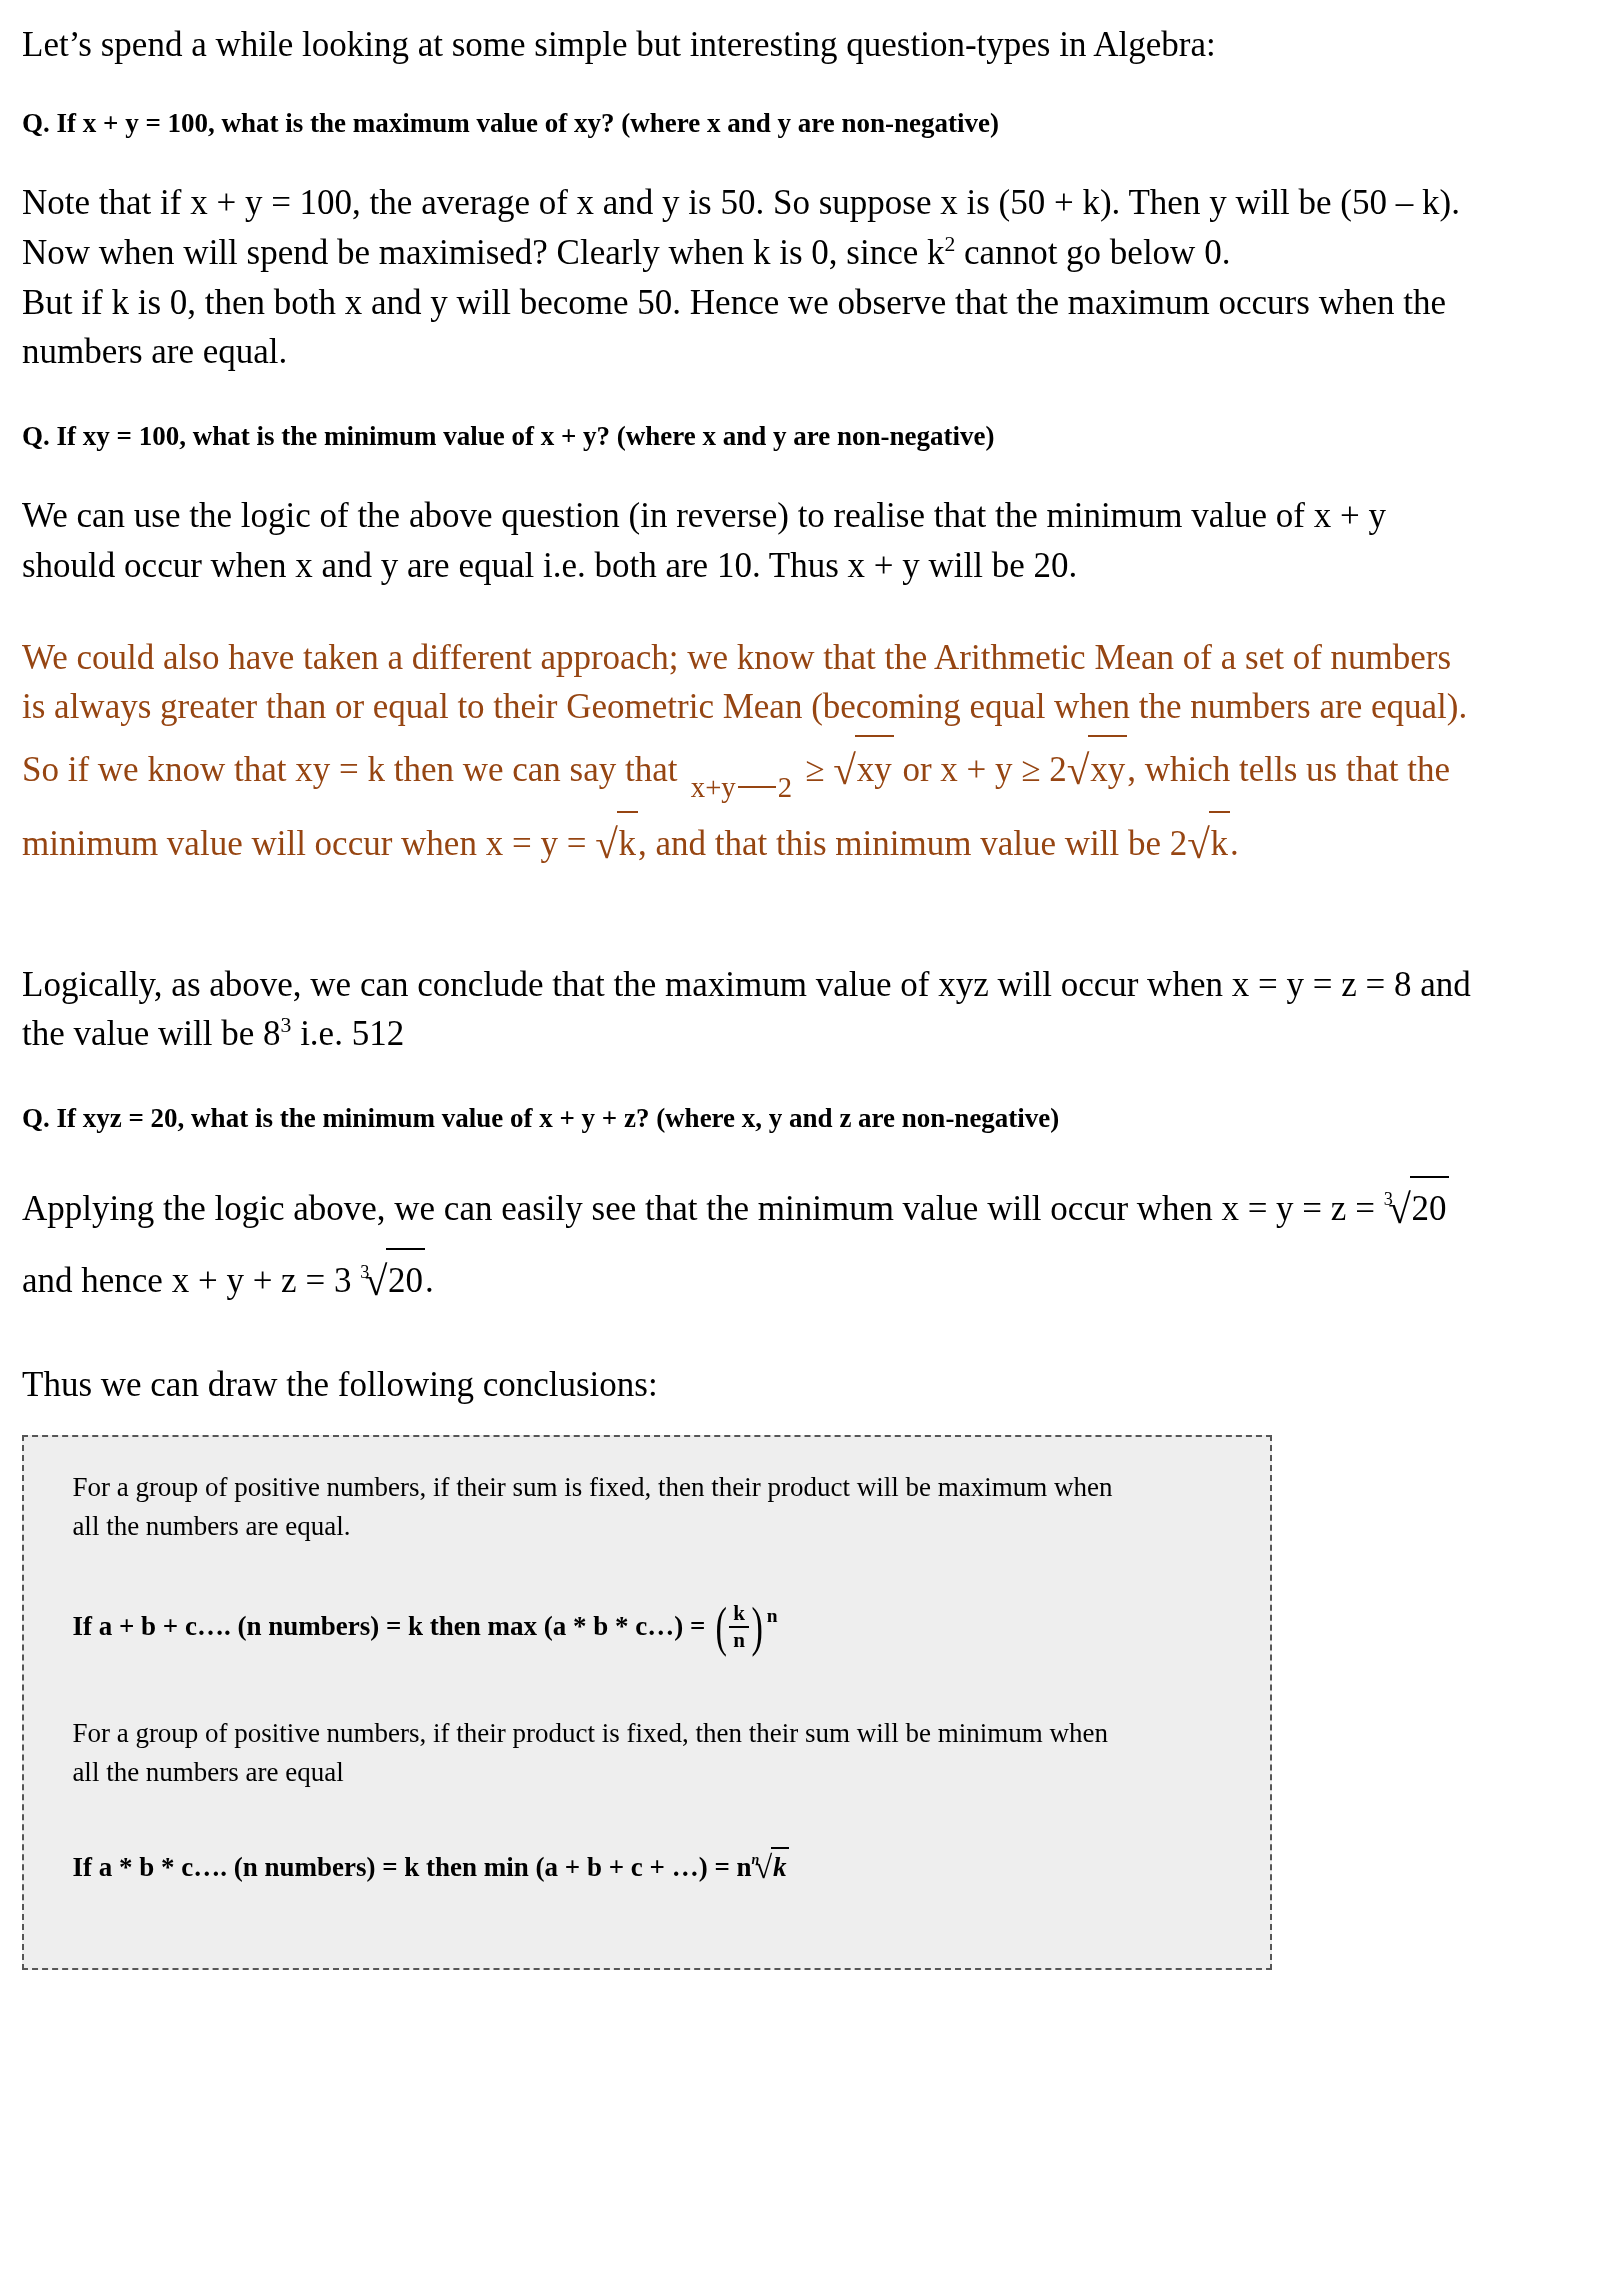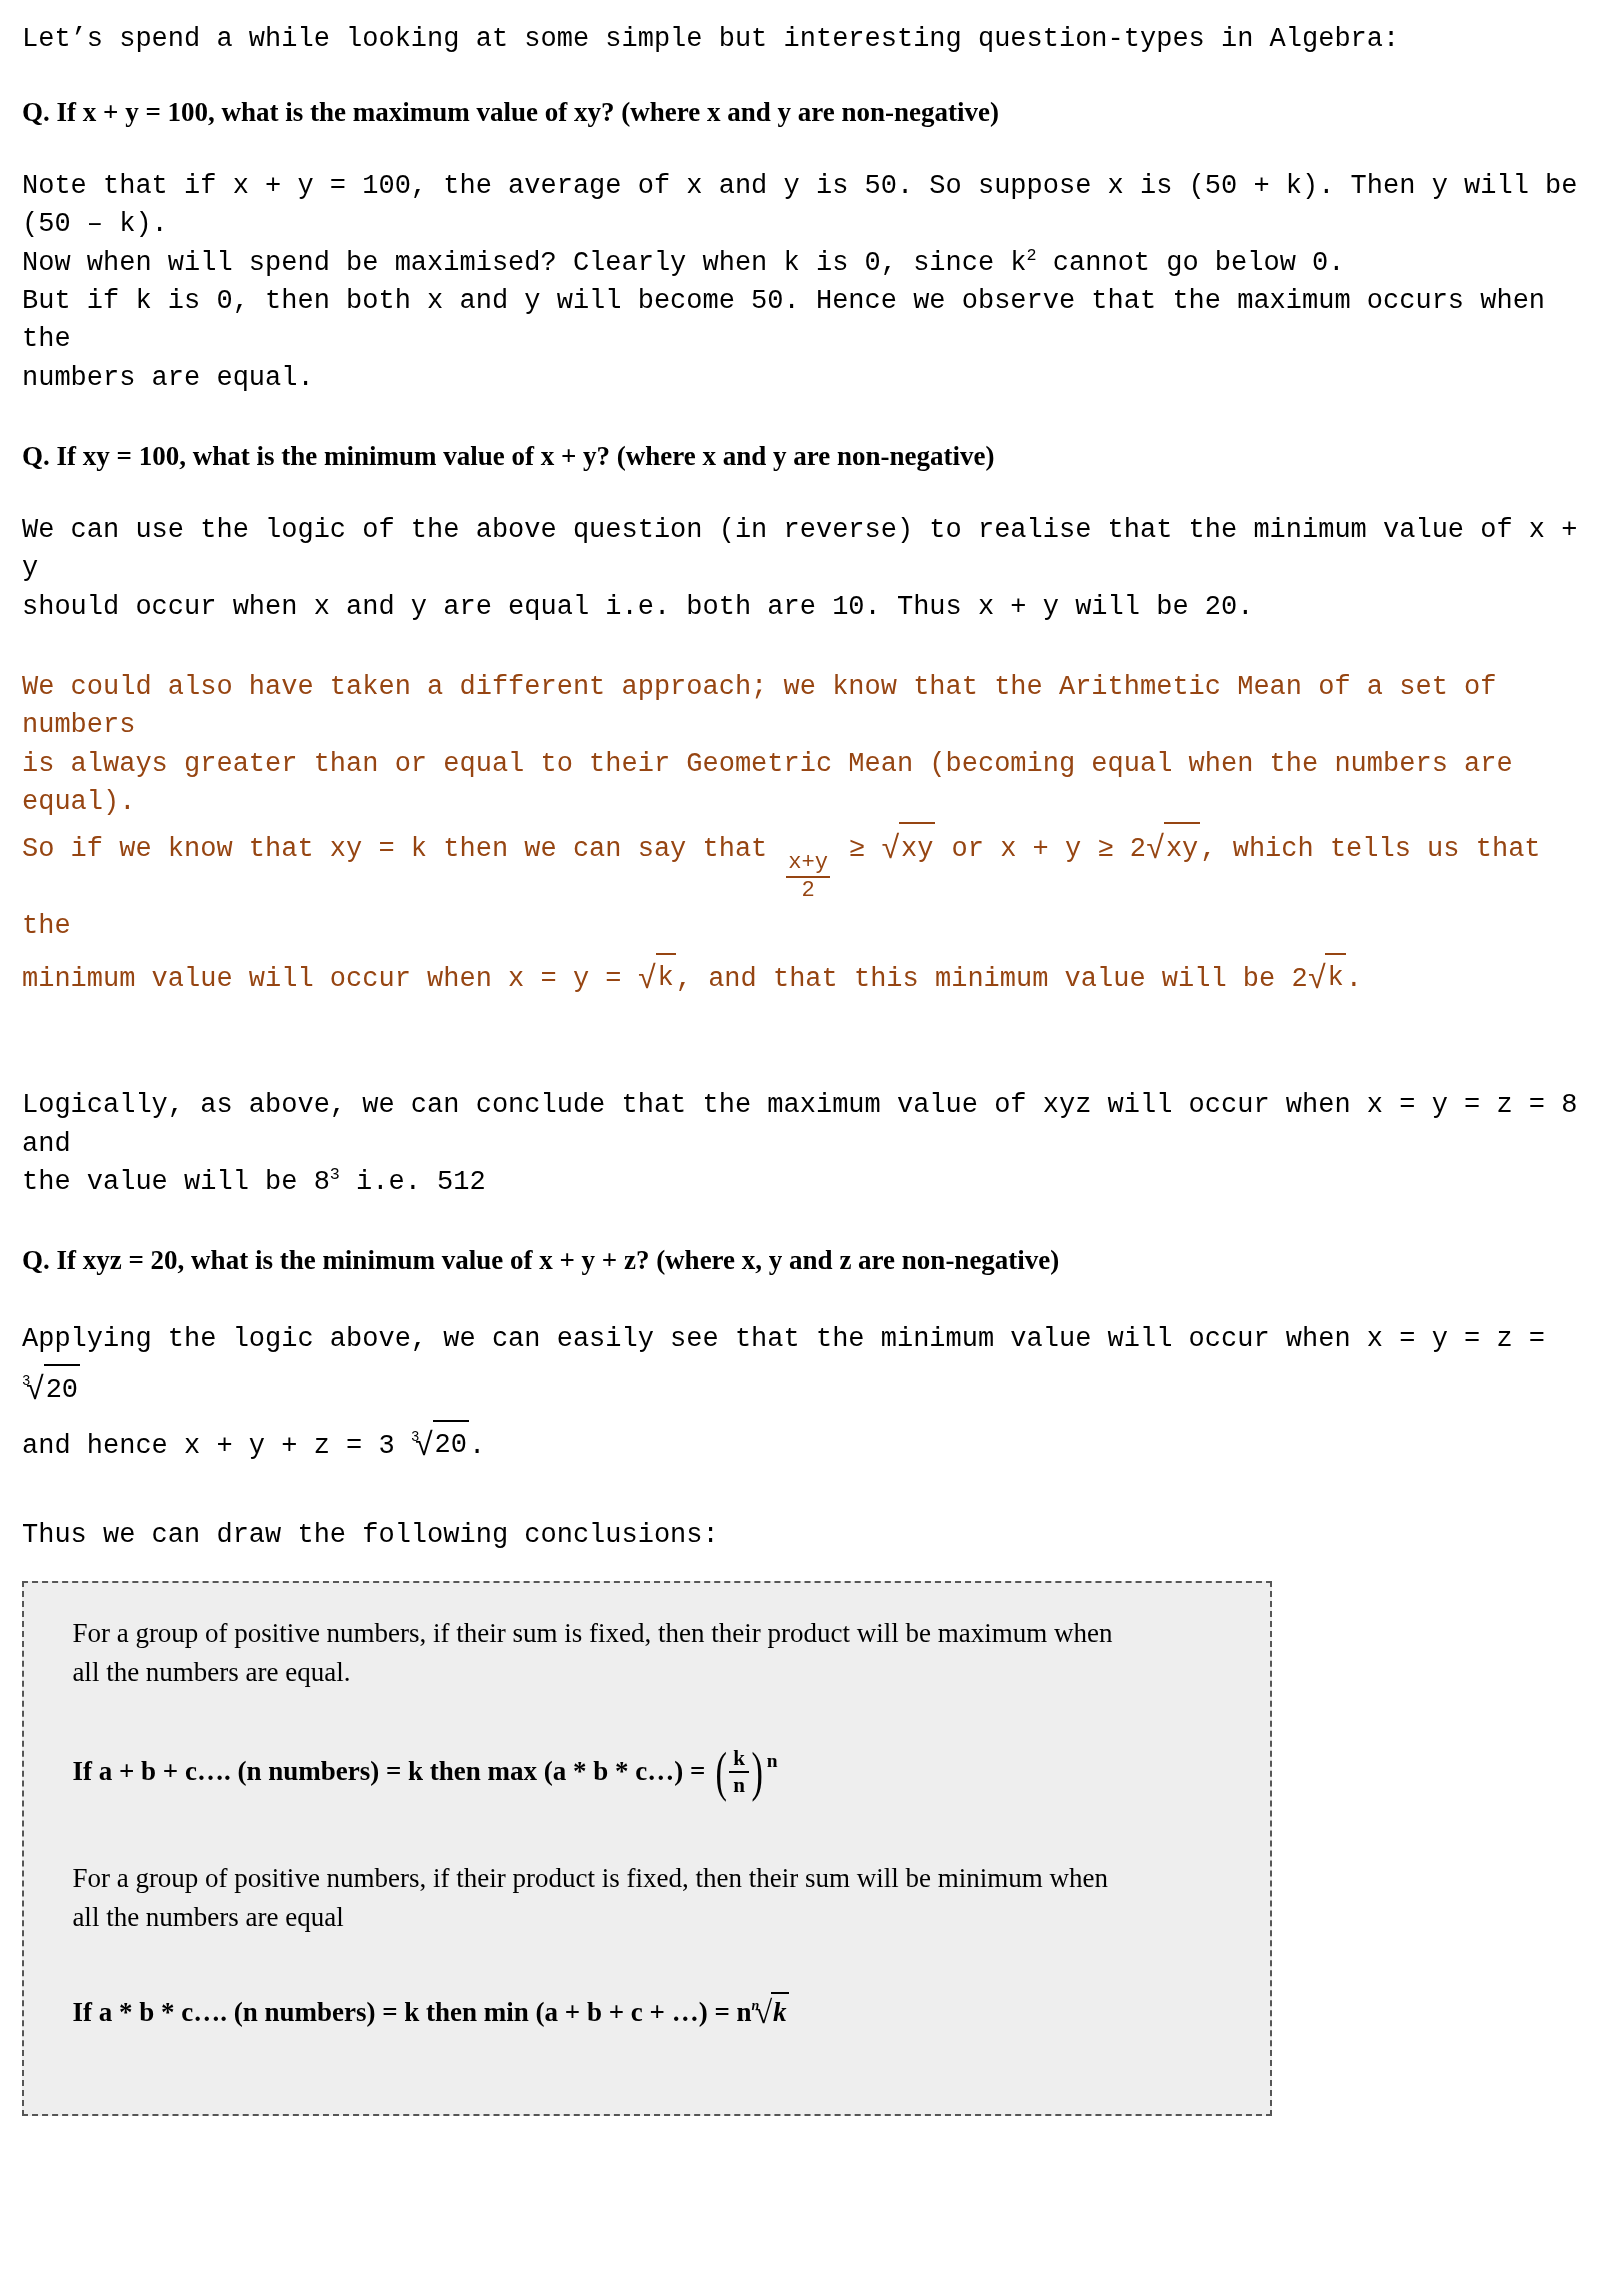--- a/index.html
+++ b/index.html
@@ -17,44 +17,43 @@
   .page {
     width: 1623px;
     height: 2295px;
     padding: 19.6px 25px 0 22px;
     position: relative;
   }
   p { margin: 0; }
 
   
   .para {
-    font-size: 27px;
+    font-size: 35px;
     line-height: 1.42;
     margin: 0 0 0 0;
-    font-family: Liberation Mono, monospace;
   }
   .gap-md { height: 37px; }
   .gap-lg { height: 42px; }
 
   .qhead {
     font-weight: bold;
     font-size: 27px;
     line-height: 1.3;
   }
   .brown { color: #964512; }
 
   
   sup.exp {
     font-size: 0.62em;
     vertical-align: super;
     line-height: 0;
   }
   .frac {
     display: inline-flex;
-    flex-direction: column;
+    flex-direction: row;
     align-items: center;
     vertical-align: -0.45em;
     margin: 0 2.6px;
     line-height: 1.05;
   }
   .frac .num {
     font-size: 0.82em;
     padding: 0 2px;
   }
   .frac .bar {

